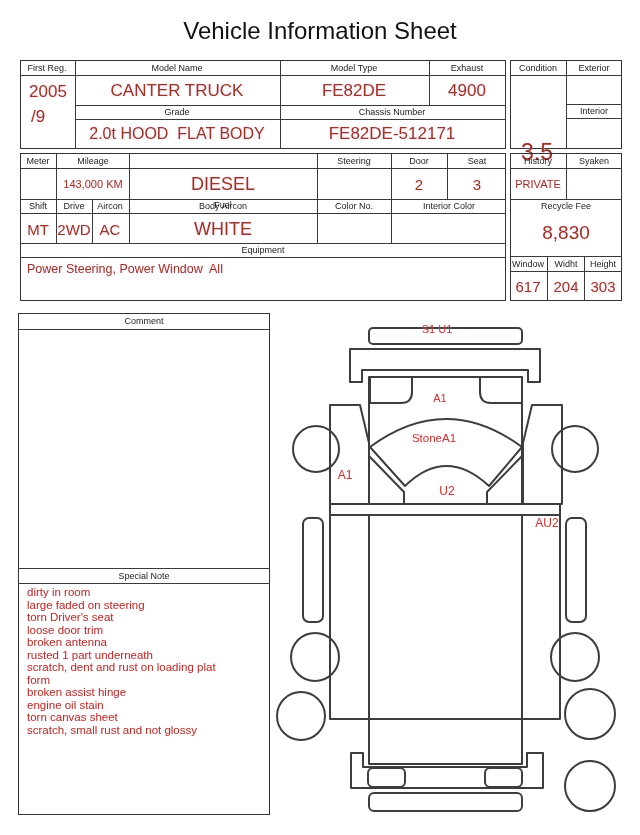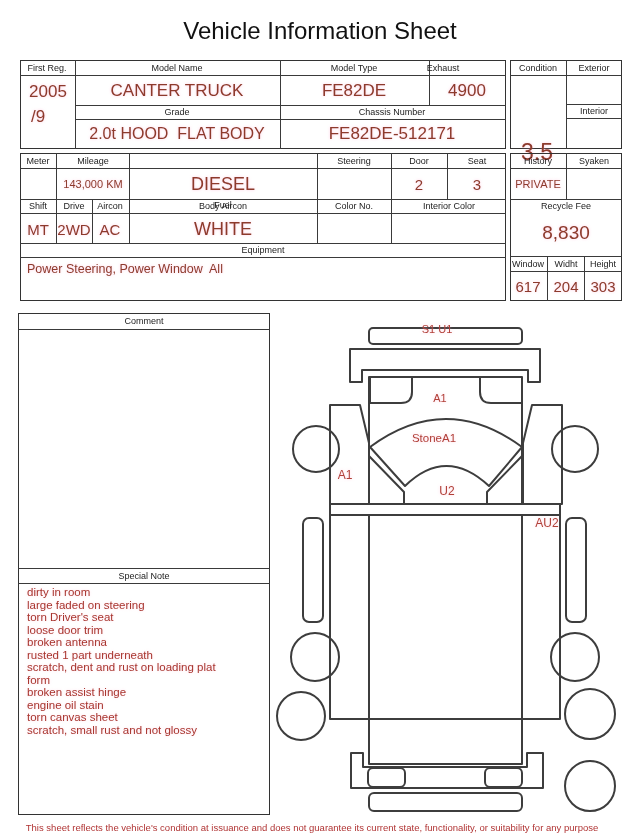--- a/index.html
+++ b/index.html
@@ -34,21 +34,21 @@
   <div class="vl" style="left:75px;top:60px;height:89px;"></div>
   <div class="vl" style="left:280px;top:60px;height:89px;"></div>
   <div class="vl" style="left:429px;top:60px;height:45px;"></div>
   <div class="hl" style="left:20px;top:75px;width:486px;"></div>
   <div class="hl" style="left:75px;top:105px;width:431px;"></div>
   <div class="hl" style="left:75px;top:119px;width:431px;"></div>
 
   <span class="lbl" style="left:47px;top:68px;">First Reg.</span>
   <span class="lbl" style="left:177px;top:68px;">Model Name</span>
   <span class="lbl" style="left:354px;top:68px;">Model Type</span>
-  <span class="lbl" style="left:443px;top:68px;">Exhaust</span>
+  <span class="lbl" style="left:467px;top:68px;">Exhaust</span>
   <span class="lbl" style="left:177px;top:112px;">Grade</span>
   <span class="lbl" style="left:392px;top:112px;">Chassis Number</span>
 
   <span class="val" style="left:48px;top:92px;font-size:17px;">2005</span>
   <span class="val" style="left:38px;top:117px;font-size:17px;">/9</span>
   <span class="val" style="left:177px;top:91px;font-size:17px;">CANTER TRUCK</span>
   <span class="val" style="left:354px;top:91px;font-size:17px;">FE82DE</span>
   <span class="val" style="left:467px;top:91px;font-size:17px;">4900</span>
   <span class="val" style="left:177px;top:134px;font-size:16px;">2.0t HOOD  FLAT BODY</span>
   <span class="val" style="left:392px;top:134px;font-size:17px;">FE82DE-512171</span>
@@ -189,15 +189,14 @@
     <rect x="369" y="793" width="153" height="18" rx="5"></rect>
   </svg>
 
   <span class="rlbl" style="left:437px;top:329px;font-size:11px;">S1 U1</span>
   <span class="rlbl" style="left:440px;top:398px;font-size:11px;">A1</span>
   <span class="rlbl" style="left:434px;top:438px;font-size:11.5px;">StoneA1</span>
   <span class="rlbl" style="left:345px;top:475px;font-size:12px;">A1</span>
   <span class="rlbl" style="left:447px;top:491px;font-size:12px;">U2</span>
   <span class="rlbl" style="left:547px;top:480px;font-size:12px;margin-top:43px;">AU2</span>
 
-  <div id="footer">This sheet reflects the vehicle's condition at issuance and does not guarantee its current state, functionality, or suitability for any purpose</div>
 
 </div>
 
 </body></html>

